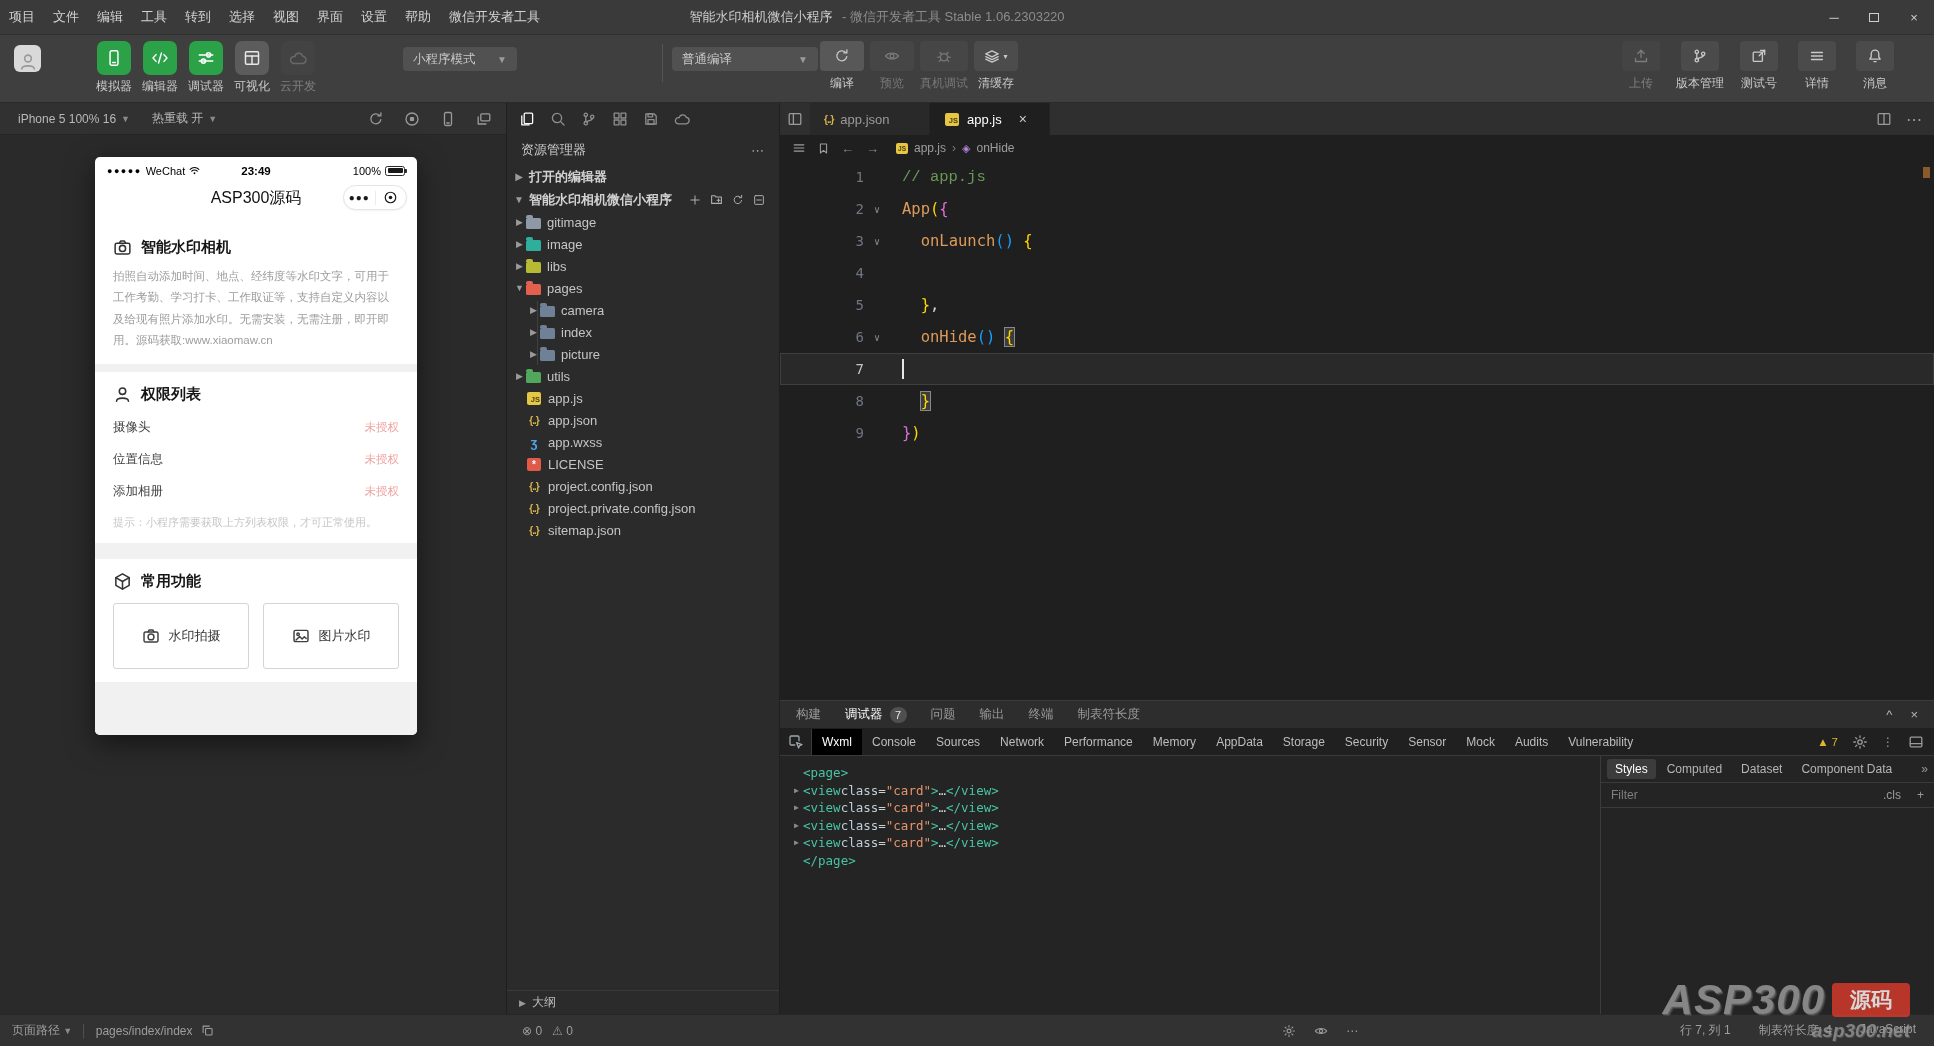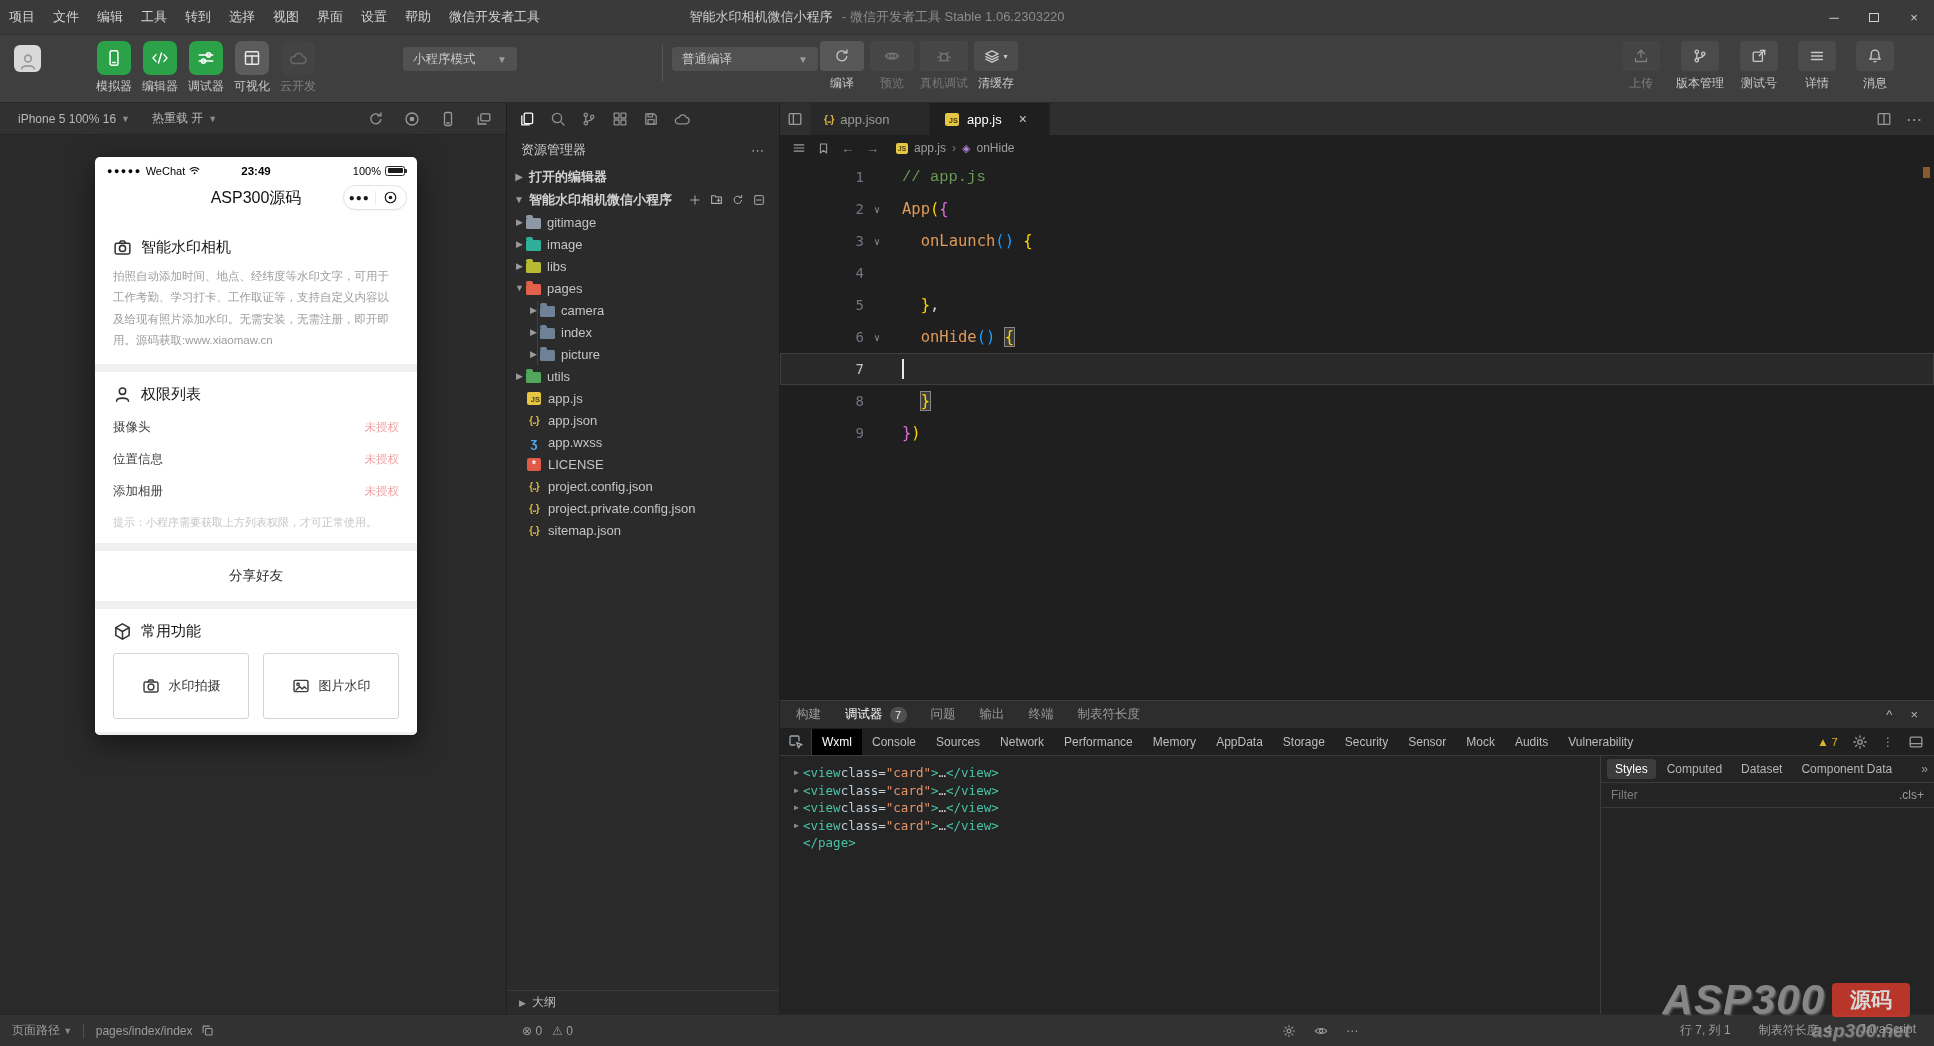--- a/index.html
+++ b/index.html
@@ -72,21 +72,21 @@
   .p-nav{height:42px;position:relative;display:flex;align-items:center;justify-content:center;}
   .p-title{font-size:16px;font-weight:500;color:#111;}
   .capsule{position:absolute;right:10px;top:8px;width:64px;height:25px;border:1px solid #e4e4e4;background:#fff;
            border-radius:13px;display:flex;align-items:center;box-shadow:0 1px 2px rgba(0,0,0,.05);}
   .cap-dots{flex:1;text-align:center;font-size:10px;letter-spacing:1px;color:#1a1a1a;}
   .cap-div{width:1px;height:14px;background:#ebebeb;}
   .cap-home{flex:1;display:flex;align-items:center;justify-content:center;color:#1a1a1a;}
   .p-body{position:absolute;top:68px;bottom:0;left:0;right:0;background:#f1f1f1;overflow:hidden;}
   .p-card{background:#fff;padding:13px 18px;}
   .band{height:8px;background:#f1f1f1;}
-  .p-cardtitle{display:flex;align-items:flex-start;gap:9px;font-size:15px;font-weight:400;color:#161616;}
+  .p-cardtitle{display:flex;align-items:flex-start;gap:9px;font-size:15px;font-weight:700;color:#161616;}
   .p-cardtitle .ic{color:#333;}
   .p-desc{margin-top:9px;font-size:11.5px;color:#9c9c9c;line-height:1.85;}
   .p-row{display:flex;justify-content:space-between;align-items:center;margin-top:15px;}
   .p-row .lbl{font-size:12.5px;color:#3f3f3f;}
   .p-row .sta{font-size:11.5px;color:#f0a3a3;}
   .p-hint{margin-top:15px;font-size:11px;color:#c6c6c6;}
   .p-share{background:#fff;text-align:center;font-size:13.5px;color:#2f2f2f;padding:16px 0;cursor:pointer;}
   .p-funcbtns{display:flex;gap:14px;margin-top:12px;}
   .p-funcbtn{flex:1;height:66px;border:1px solid #d4d4d4;border-radius:3px;display:flex;align-items:center;
              justify-content:center;gap:9px;font-size:13px;color:#333;cursor:pointer;background:#fff;}
@@ -173,21 +173,21 @@
   .cw-arr{width:13px;flex:0 0 13px;color:#8a8a8a;font-size:8px;text-align:center;}
   .wx-tag{color:#47c4a4;} .wx-attr{color:#bfced9;} .wx-val{color:#e8946a;} .wx-pl{color:#d0d0d0;}
   .styles-panel{width:334px;border-left:1px solid #3c3c3c;display:flex;flex-direction:column;background:#242424;}
   .sp-tabs{height:27px;display:flex;align-items:center;gap:3px;padding:0 6px;font-size:12px;color:#b5b5b5;
            border-bottom:1px solid #3a3a3a;}
   .sp-tab{padding:3px 8px;border-radius:3px;cursor:pointer;white-space:nowrap;}
   .sp-tab.active{background:#3c3c3c;color:#fff;}
   .sp-more{margin-left:auto;color:#9a9a9a;cursor:pointer;}
   .sp-filter{height:25px;display:flex;align-items:center;padding:0 10px;font-size:12px;color:#7f7f7f;
              border-bottom:1px solid #3a3a3a;}
-  .sp-filter .right{margin-left:auto;display:flex;gap:0;color:#9a9a9a;align-items:center;}
+  .sp-filter .right{margin-left:auto;display:flex;gap:16px;color:#9a9a9a;align-items:center;}
 
   
   .statusbar{height:32px;background:#323232;border-top:1px solid #272727;display:flex;align-items:center;
              font-size:12px;color:#9d9d9d;position:relative;padding-left:12px;}
   .sb-left{display:flex;align-items:center;gap:8px;}
   .sb-sep{color:#5a5a5a;}
   .sb-problems{position:absolute;left:522px;display:flex;gap:10px;align-items:center;}
   .sb-mid{position:absolute;left:1282px;display:flex;gap:18px;align-items:center;color:#9a9a9a;}
   .sb-right{margin-left:auto;display:flex;gap:28px;padding-right:18px;white-space:nowrap;}
   .sb-item{cursor:pointer;}
@@ -501,21 +501,20 @@
                   <span class="sta">未授权</span>
                 </div>
                 <div class="p-row">
                   <span class="lbl">添加相册</span>
                   <span class="sta">未授权</span>
                 </div>
               </div>
             <div class="p-hint">提示：小程序需要获取上方列表权限，才可正常使用。</div>
           </div>
           <div class="band"></div>
-          <div class="p-share">分享好友</div>
           <div class="band"></div>
           <div class="p-card">
             <div class="p-cardtitle">
               <span class="ic">
                   <svg viewBox="0 0 16 16" width="19" height="19" fill="none" stroke="currentColor" stroke-width="1.3" stroke-linecap="round" stroke-linejoin="round">
                     <path d="M8 1.6 L13.6 4.8 V11.2 L8 14.4 L2.4 11.2 V4.8 Z"></path>
                     <path d="M2.4 4.8 L8 8 L13.6 4.8 M8 8 V14.4"></path>
                   </svg>
                 </span>
               <span>常用功能</span>
@@ -882,20 +881,24 @@
                 <svg viewBox="0 0 16 16" width="16" height="16" fill="none" stroke="currentColor" stroke-width="1.3" stroke-linecap="round" stroke-linejoin="round">
                   <rect x="2.2" y="3.2" width="11.6" height="9.6" rx="1"></rect>
                   <line x1="2.2" y1="9.6" x2="13.8" y2="9.6"></line>
                 </svg>
               </span>
           </div>
         </div>
         <div class="dbg-body">
           <div class="console mono" id="wxml-view">
               <div class="cw-row">
+                <span class="cw-arr"></span>
+                <span class="wx-tag">&lt;page&gt;</span>
+              </div>
+              <div class="cw-row">
                 <span class="cw-arr">▶</span>
                 <span class="wx-tag">&lt;view</span>
                 <span class="wx-attr"> class</span>
                 <span class="wx-pl">=</span>
                 <span class="wx-val">"card"</span>
                 <span class="wx-tag">&gt;</span>
                 <span class="wx-pl">…</span>
                 <span class="wx-tag">&lt;/view&gt;</span>
               </div>
               <div class="cw-row">

